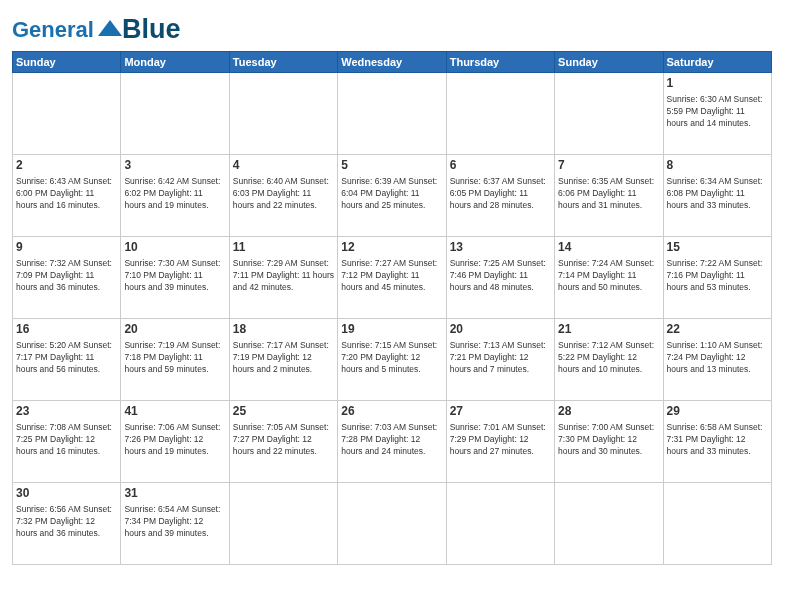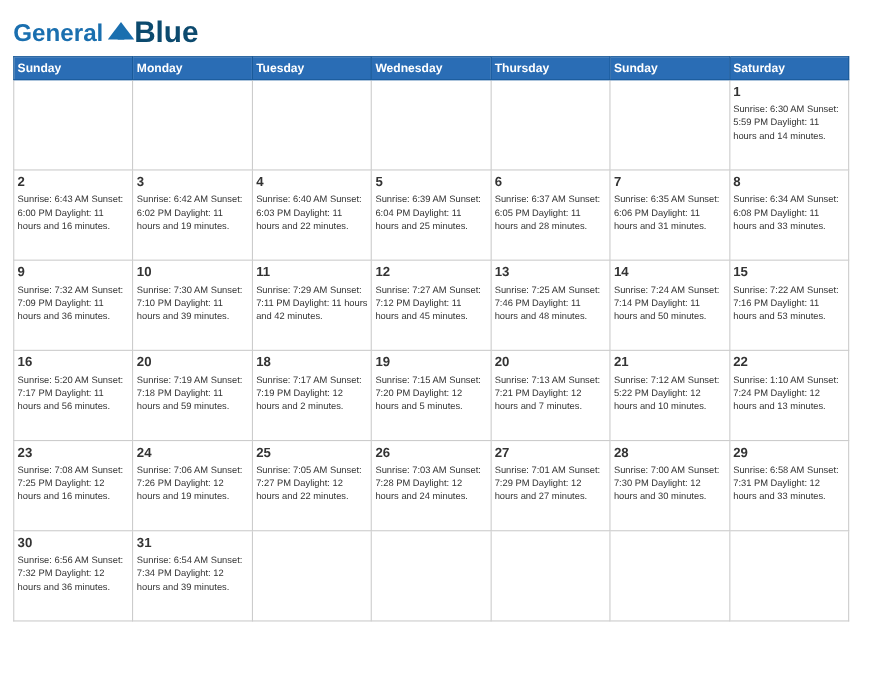--- a/index.html
+++ b/index.html
@@ -282,21 +282,21 @@
           </td>
         </tr>
         <tr>
           <td>
             <span class="day-num">23</span>
             <div class="cell-content">Sunrise: 7:08 AM
 Sunset: 7:25 PM
 Daylight: 12 hours and 16 minutes.</div>
           </td>
           <td>
-            <span class="day-num">24</span>
+            <span class="day-num">41</span>
             <div class="cell-content">Sunrise: 7:06 AM
 Sunset: 7:26 PM
 Daylight: 12 hours and 19 minutes.</div>
           </td>
           <td>
             <span class="day-num">25</span>
             <div class="cell-content">Sunrise: 7:05 AM
 Sunset: 7:27 PM
 Daylight: 12 hours and 22 minutes.</div>
           </td>

